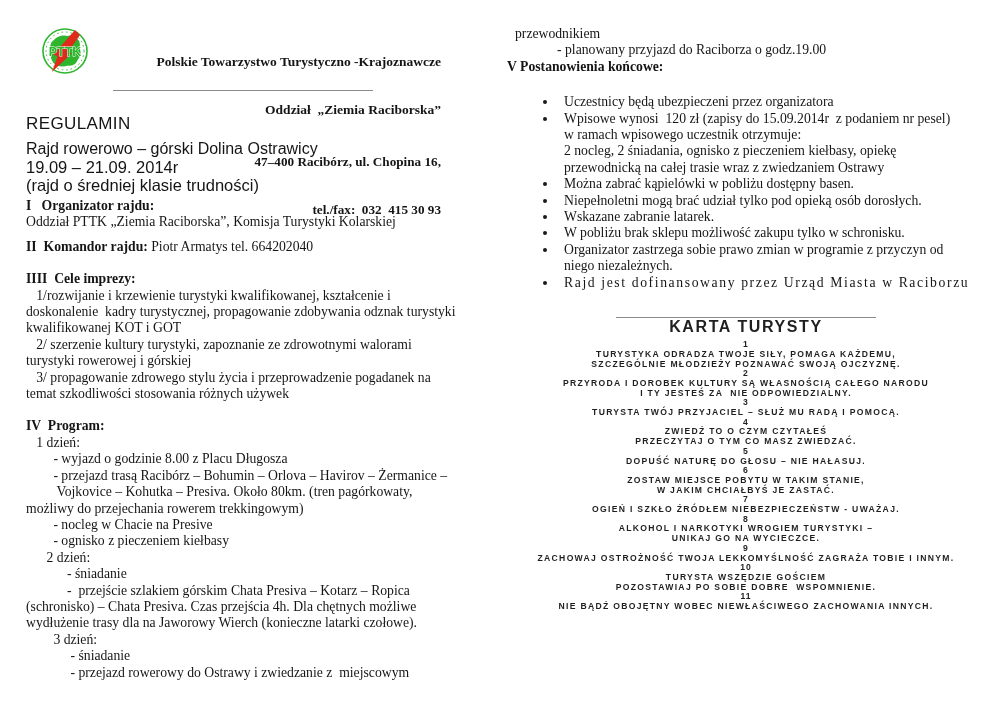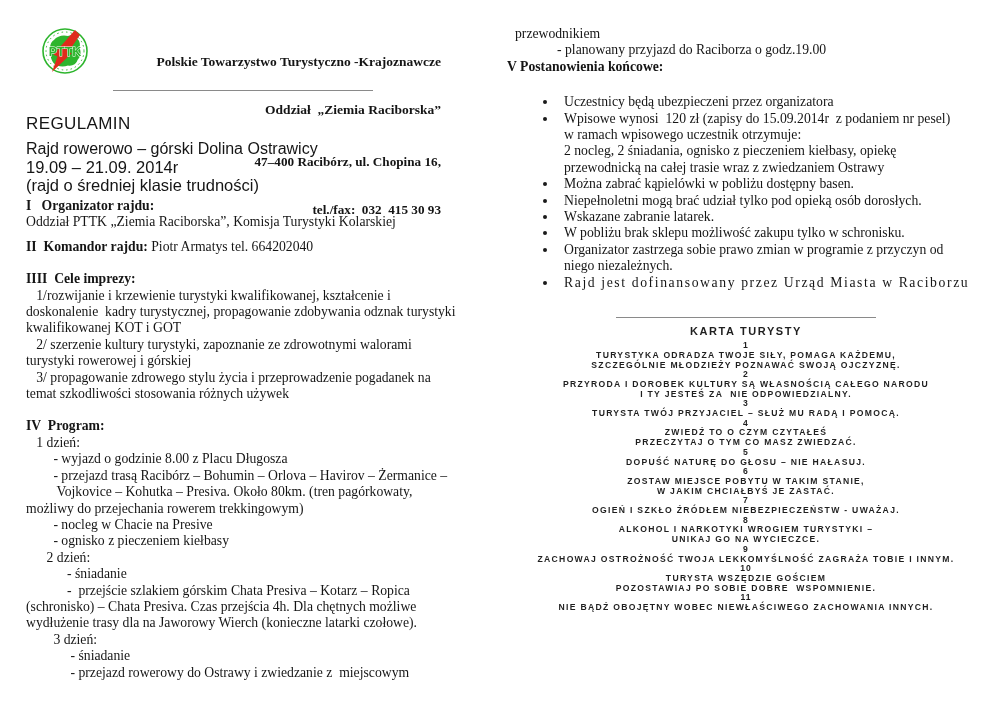--- a/index.html
+++ b/index.html
@@ -44,21 +44,21 @@
   .ind-b { margin-left:50px; }
   .bullets { list-style:none; margin:19px 0 0 0; padding:0; }
   .bullets li { position:relative; padding-left:57px; }
   .dot { position:absolute; left:36px; top:6px; width:4px; height:4px; border-radius:50%; background:#1a1a1a; }
   .b-lines { font-size:13.7px; line-height:16.4px; white-space:pre; }
   .bullets li:last-child .b-lines { letter-spacing:1.6px; }
 
   
   .karta { text-align:center; font-family:"Liberation Sans", sans-serif; font-weight:bold; color:#1f1f1f; }
   .k-rule  { width:260px; margin:26px auto 0 auto; border-top:1px solid #8a8a8a; }
-  .k-title { margin-top:7px; font-size:11px; letter-spacing:1.6px; }
+  .k-title { font-size:16px; letter-spacing:1.6px; }
   .k-items { margin-top:4px; }
   .k-num  { font-size:8.6px; line-height:9.7px; letter-spacing:1px; }
   .k-text { font-size:8.6px; line-height:9.7px; letter-spacing:1.3px; white-space:pre-wrap; }
 </style>
 </head>
 <body>
 
 <div class="page">
 
   <div class="col-left">

